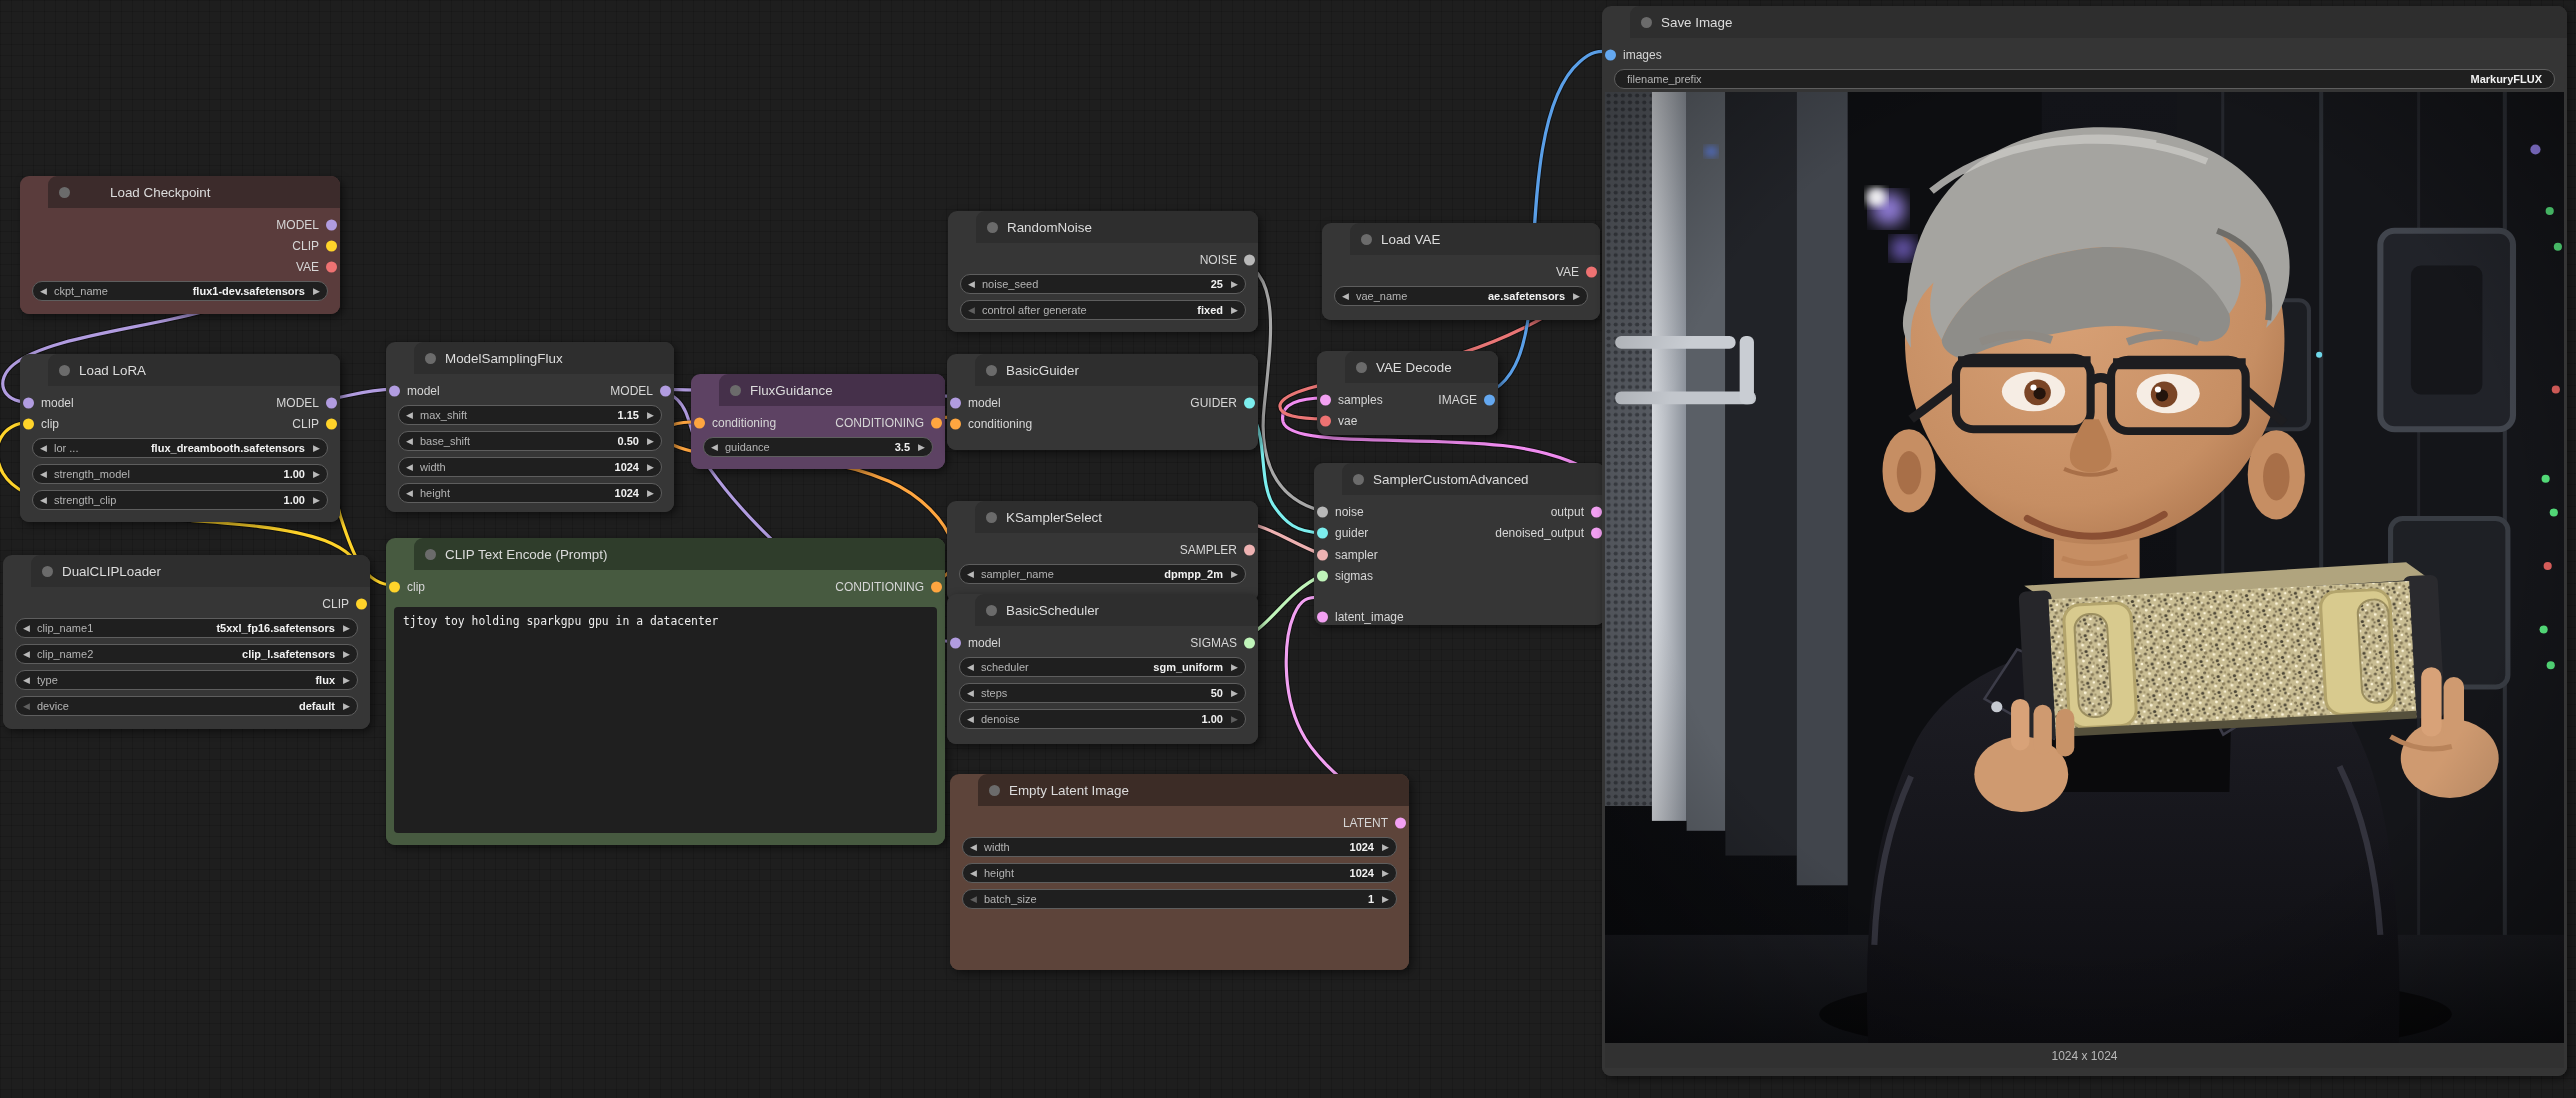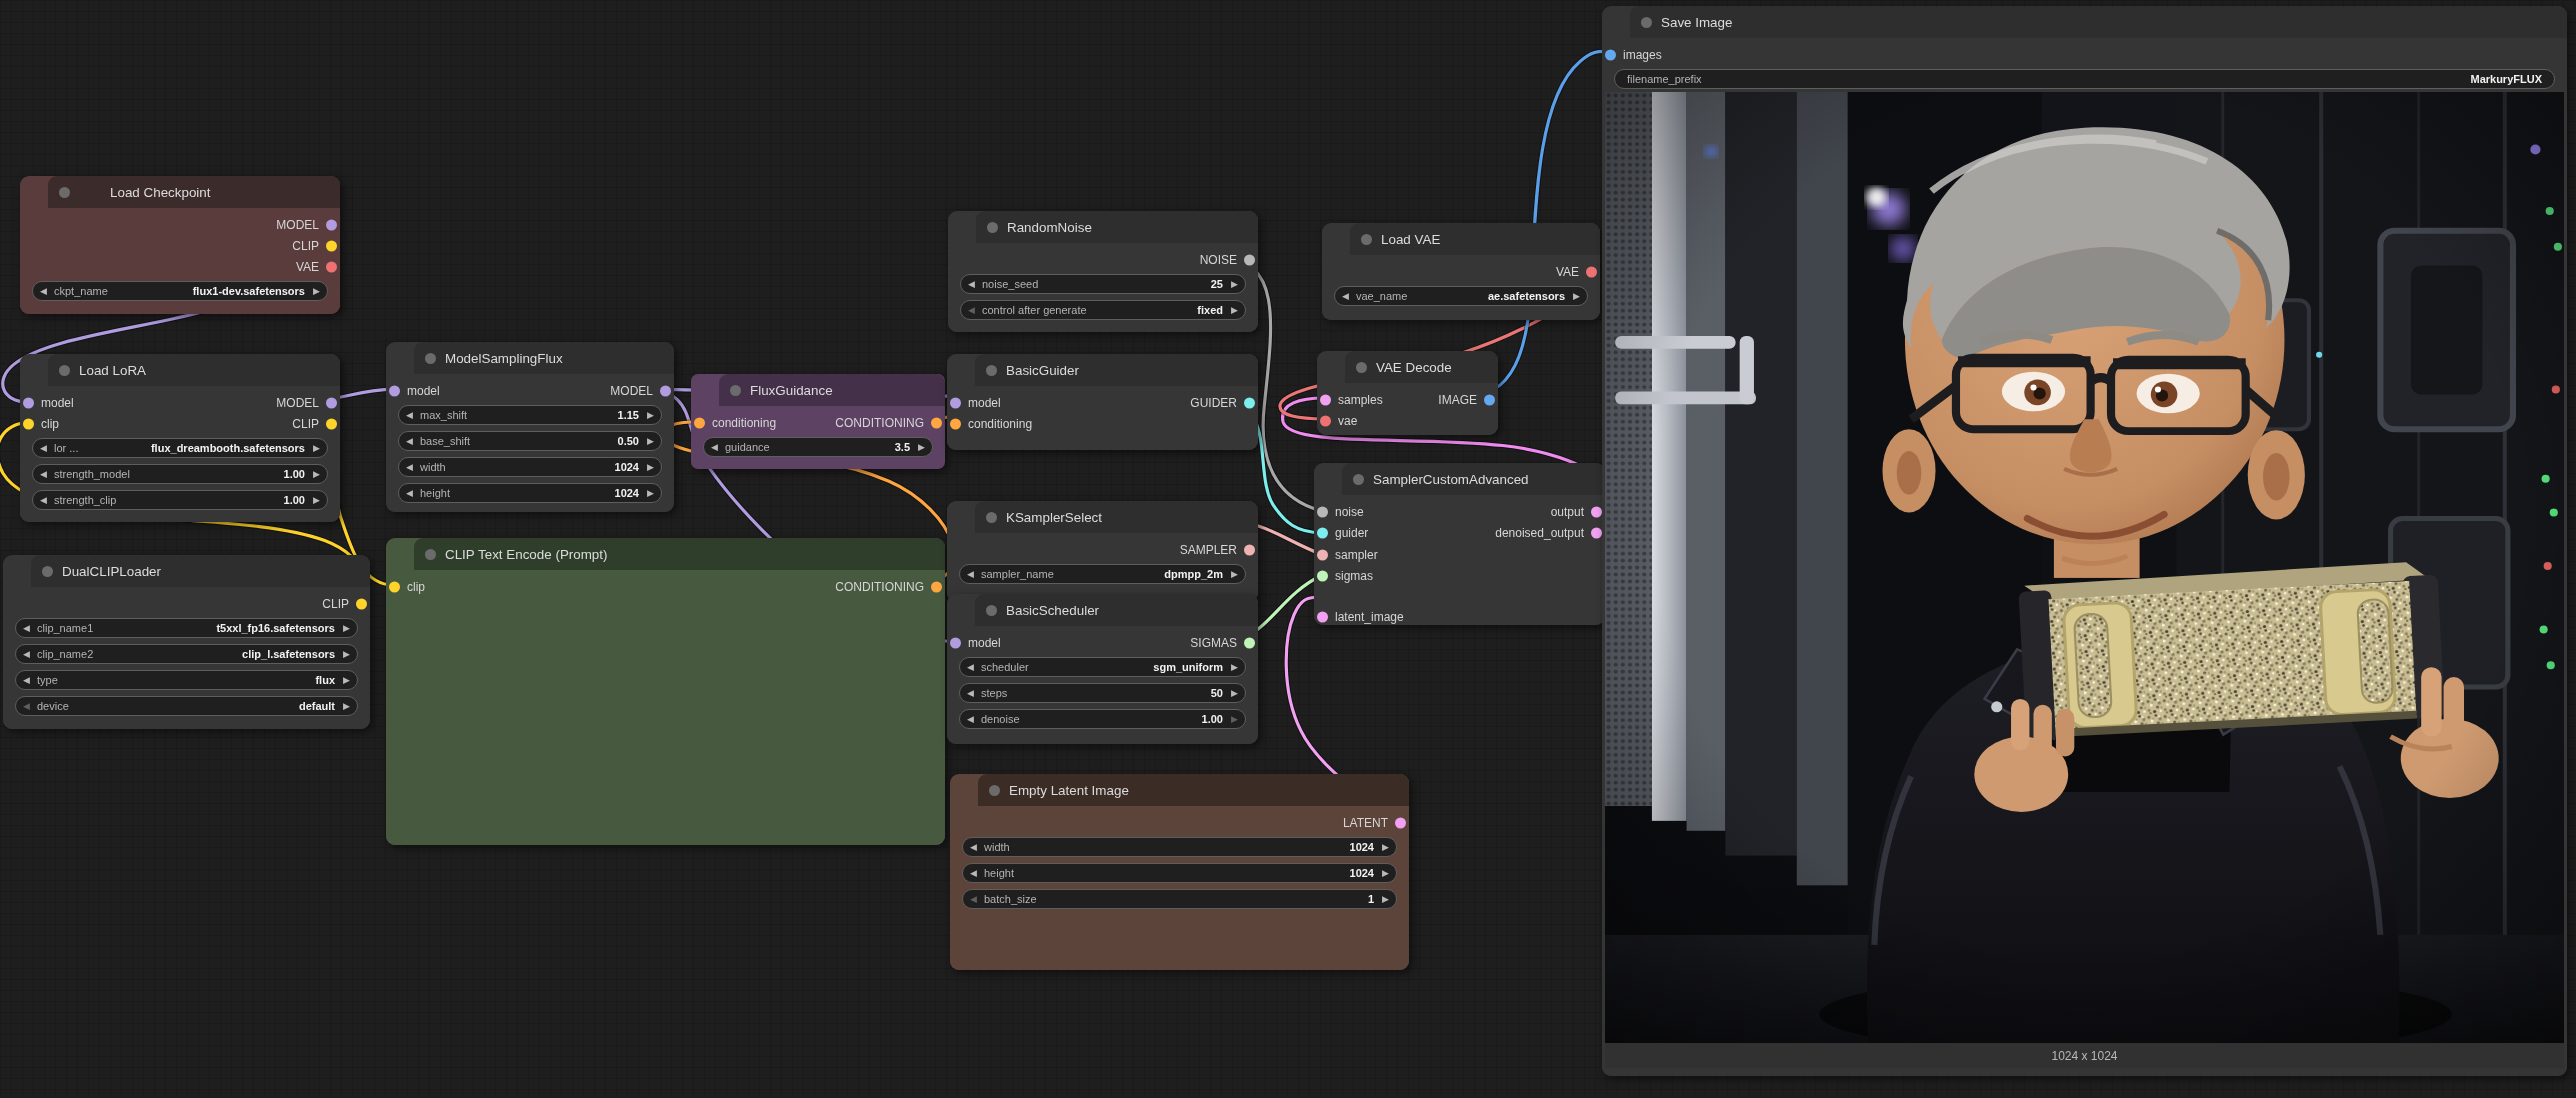--- a/index.html
+++ b/index.html
@@ -206,21 +206,21 @@
           <span class="wval">1024</span>
         </div>
         <div class="widget">
           <span class="warr l">◀</span>
           <span class="warr r">▶</span>
           <span class="wlab">height</span>
           <span class="wval">1024</span>
         </div>
       </div>
     </div>
-    <div class="node" style="left: 691px; top: 374px; width: 226px; height: 95px; background: rgb(93, 66, 99); border-radius: 7px;">
+    <div class="node" style="left: 691px; top: 374px; width: 226px; height: 95px; background: rgb(93, 66, 99);">
       <div class="ntitle" style="background: rgb(69, 48, 74);">
         <span class="ndot"></span>
         <span class="ntext">FluxGuidance</span>
       </div>
       <div class="nbody" style="background: rgb(93, 66, 99);">
         <div class="row" style="height: 21px;">
           <span class="sdot dotl" style="background: rgb(255, 166, 64);"></span>
           <span class="slotlab inlab">conditioning</span>
           <span class="sdot dotr" style="background: rgb(255, 166, 64);"></span>
           <span class="slotlab outlab">CONDITIONING</span>
@@ -239,20 +239,21 @@
         <span class="ntext">CLIP Text Encode (Prompt)</span>
       </div>
       <div class="nbody" style="background: rgb(71, 90, 64);">
         <div class="row" style="height: 21px;">
           <span class="sdot dotl" style="background: rgb(255, 212, 42);"></span>
           <span class="slotlab inlab">clip</span>
           <span class="sdot dotr" style="background: rgb(255, 166, 64);"></span>
           <span class="slotlab outlab">CONDITIONING</span>
         </div>
       </div>
+      <div class="ta">tjtoy toy holding sparkgpu gpu in a datacenter</div>
     </div>
     <div class="node" style="left: 948px; top: 211px; width: 282px; height: 121px; background: rgb(54, 54, 54);">
       <div class="ntitle" style="background: rgb(46, 46, 46);">
         <span class="ndot"></span>
         <span class="ntext">RandomNoise</span>
       </div>
       <div class="nbody" style="background: rgb(54, 54, 54);">
         <div class="row" style="height: 21px;">
           <span class="sdot dotr" style="background: rgb(184, 184, 184);"></span>
           <span class="slotlab outlab">NOISE</span>

